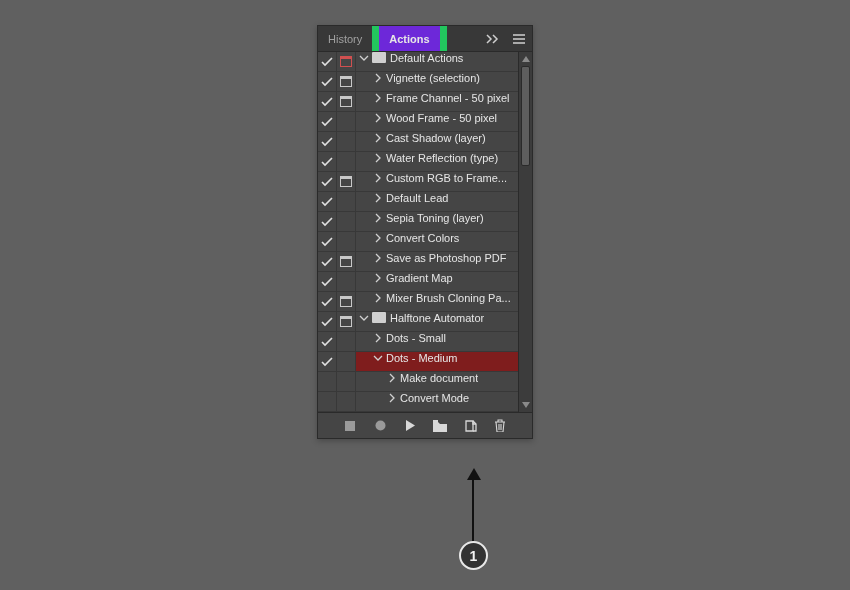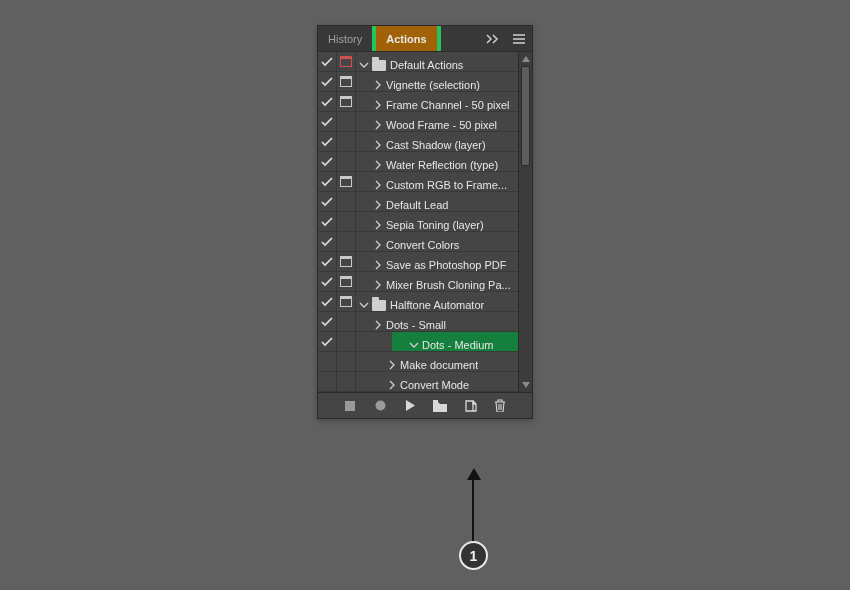--- a/index.html
+++ b/index.html
@@ -29,24 +29,24 @@
     background: #383838;
     height: 26px;
     border-bottom: 1px solid #2a2a2a;
   }
   .tab {
     padding: 0 10px;
     display: flex;
     align-items: center;
     color: #a0a0a0;
     cursor: pointer;
-    border-right: 4px solid #22c55e;
+    border-right: 7px solid #22c55e;
   }
   .tab.active {
-    background: #a16207;
+    background: #6d28d9;
     color: #e6e6e6;
     font-weight: bold;
   }
   .tab-spacer { flex: 1; }
   .tab-ctl {
     display: flex;
     align-items: center;
     padding: 0 6px;
     color: #cfcfcf;
     cursor: pointer;
@@ -81,21 +81,21 @@
     width: 19px;
     height: 100%;
     display: flex;
     align-items: center;
     justify-content: center;
     border-right: 1px solid #383838;
   }
   .cell-body {
     flex: 1;
     display: flex;
-    align-items: flex-end;
+    align-items: flex-start;
     height: 100%;
     padding-left: 2px;
     padding-right: 16px;
     overflow: hidden;
   }
   .spacer { display: inline-block; height: 1px; }
   .twisty {
     width: 12px;
     height: 12px;
     display: inline-flex;
@@ -120,22 +120,21 @@
     background: #d0d0d0;
     border-radius: 1px 1px 0 0;
   }
   .rlabel {
     white-space: nowrap;
     overflow: hidden;
     text-overflow: ellipsis;
     color: #e6e6e6;
   }
   .row.selected .cell-body {
-    background: #15803d;
-    margin-left: 36px;
+    background: #7f1d1d;
   }
   .dlg-icon {
     width: 12px; height: 11px;
     border: 1px solid #c8c8c8;
     position: relative;
   }
   .dlg-icon:before {
     content: "";
     position: absolute;
     top: 0; left: 0; right: 0; height: 2px;
@@ -441,20 +440,37 @@
             </span>
             <span class="rlabel">Save as Photoshop PDF</span>
           </div>
         </div>
         <div class="row">
           <div class="cell-check">
             <svg width="12" height="10" viewBox="0 0 12 10">
               <path d="M1 5 L4 8 L11 1" stroke="#e0e0e0" stroke-width="1.6" fill="none"></path>
             </svg>
           </div>
+          <div class="cell-dlg"></div>
+          <div class="cell-body">
+            <span class="spacer" style="width: 14px;"></span>
+            <span class="twisty">
+              <svg width="10" height="10" viewBox="0 0 10 10">
+                <path d="M3 1 L7 5 L3 9" stroke="#d0d0d0" stroke-width="1.3" fill="none"></path>
+              </svg>
+            </span>
+            <span class="rlabel">Gradient Map</span>
+          </div>
+        </div>
+        <div class="row">
+          <div class="cell-check">
+            <svg width="12" height="10" viewBox="0 0 12 10">
+              <path d="M1 5 L4 8 L11 1" stroke="#e0e0e0" stroke-width="1.6" fill="none"></path>
+            </svg>
+          </div>
           <div class="cell-dlg">
             <div class="dlg-icon"></div>
           </div>
           <div class="cell-body">
             <span class="spacer" style="width: 14px;"></span>
             <span class="twisty">
               <svg width="10" height="10" viewBox="0 0 10 10">
                 <path d="M3 1 L7 5 L3 9" stroke="#d0d0d0" stroke-width="1.3" fill="none"></path>
               </svg>
             </span>

